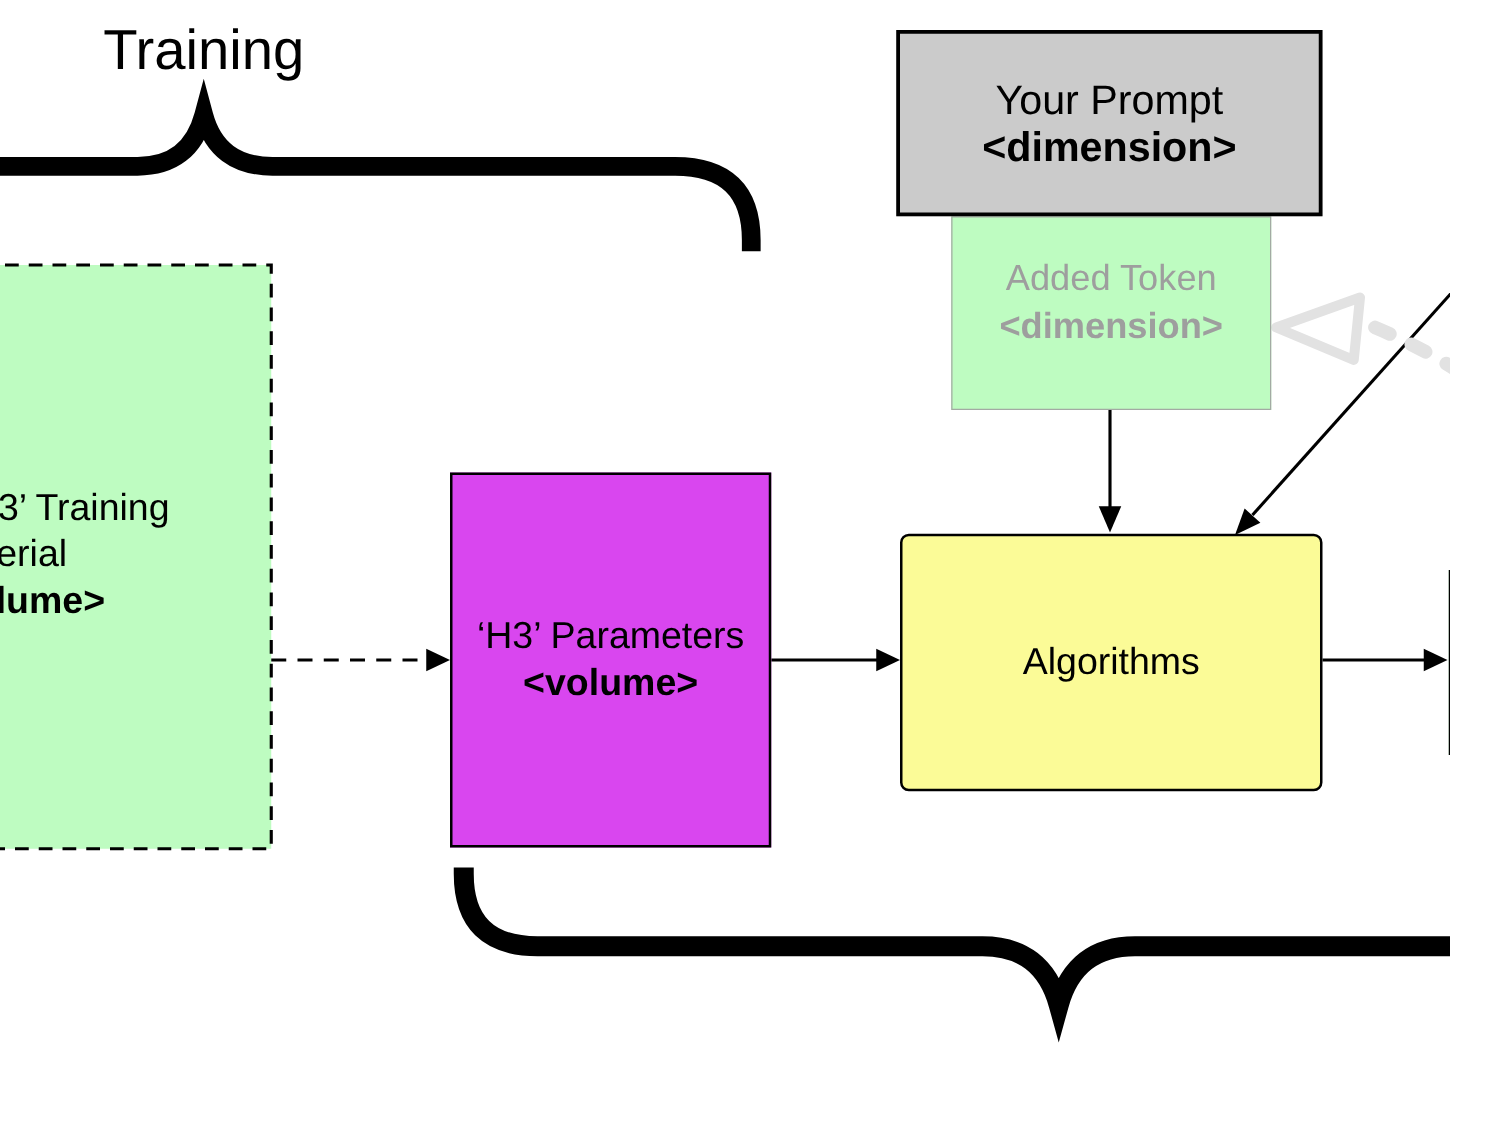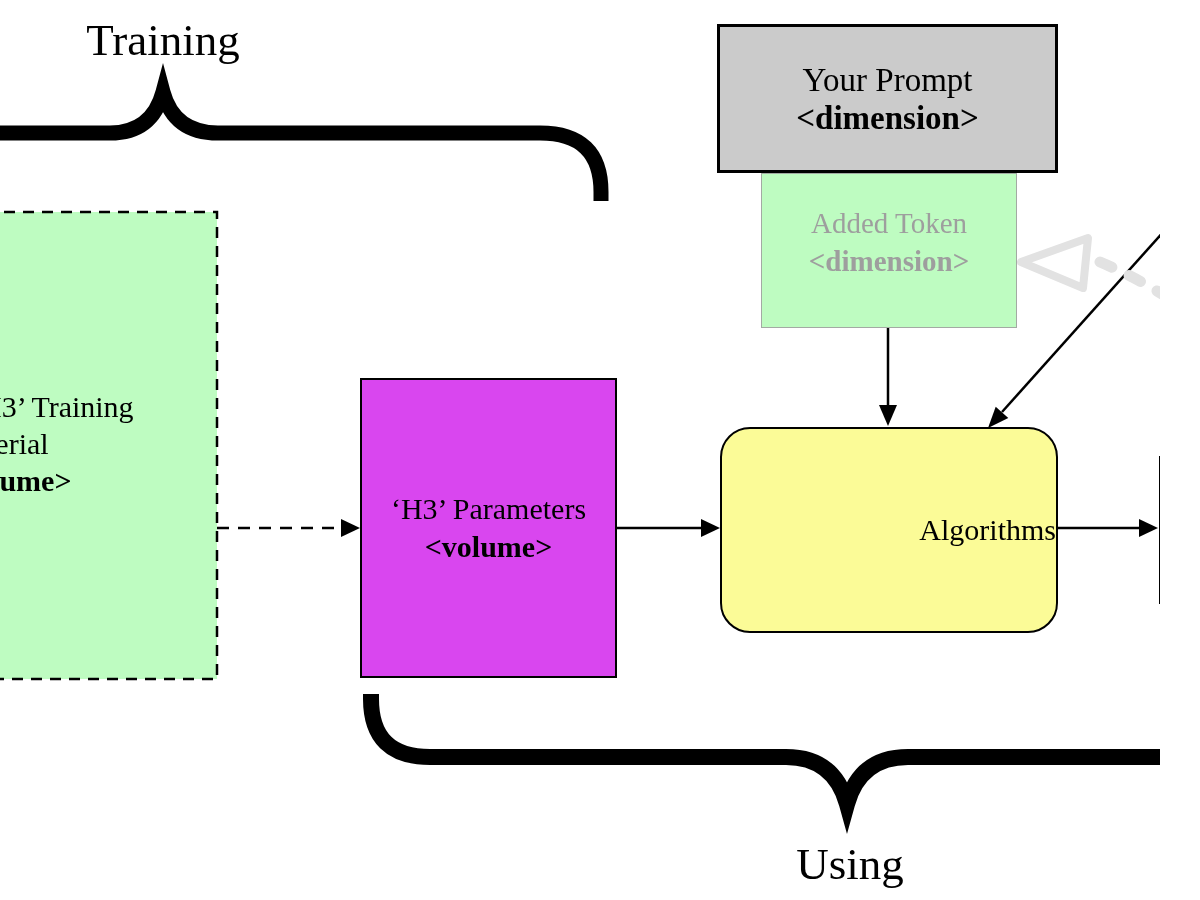--- a/index.html
+++ b/index.html
@@ -1,35 +1,35 @@
 <!DOCTYPE html>
 <html><head>
 <meta charset="utf-8">
 <style>
   html,body{margin:0;padding:0;background:#fff;}
   #stage{
     position:relative;width:1160px;height:900px;overflow:hidden;background:#ffffff;
-    font-family:Liberation Serif, serif;color:#000;
+    font-family:Liberation Sans, sans-serif;color:#000;
   }
   .abs{position:absolute;}
   svg.overlay{position:absolute;left:0;top:0;width:1200px;height:900px;pointer-events:none;}
   .brace-label{font-size:45px;letter-spacing:0;white-space:nowrap;}
   .box{box-sizing:border-box;display:flex;flex-direction:column;align-items:center;justify-content:center;text-align:center;}
   .box .t{font-size:30px;line-height:38px;white-space:nowrap;}
   .box .tag{font-weight:bold;}
   .greenfill{background:#befcc1;}
   #training-material-box{left:-300px;top:212px;width:517px;height:467px;}
   .tm-line{font-size:30px;line-height:34px;white-space:nowrap;}
   #h3-parameters-box{left:360px;top:378px;width:257px;height:300px;background:#d946ef;border:2px solid #000;}
   #your-prompt-box{left:717px;top:24px;width:341px;height:149px;background:#cbcbcb;border:3px solid #000;z-index:3;}
   #your-prompt-box .t{font-size:33px;line-height:38px;}
   #added-token-box{left:761px;top:173px;width:256px;height:155px;background:#befcc1;border:1.5px solid #a3aaa3;
     padding-bottom:18px;color:#9e9e9e;z-index:2;}
   #added-token-box .t{font-size:29px;line-height:38px;}
-  #algorithms-box{left:720px;top:427px;width:338px;height:206px;background:#fbfb97;border:2.5px solid #000;border-radius:30px;align-items:flex-end;}
+  #algorithms-box{left:720px;top:427px;width:338px;height:206px;background:#fbfb97;border:2.5px solid #000;border-radius:7px;}
   #token-box{left:1160px;top:23px;width:132px;height:152px;background:#ffffff;border:3.5px solid #000;}
   #token-box .frag1{position:absolute;left:9px;top:53px;font-size:31px;line-height:34px;}
   #token-box .frag2{position:absolute;left:15px;top:101px;font-size:31px;line-height:34px;font-weight:bold;}
   #output-box{left:1159px;top:456px;width:133px;height:148px;background:#befcc1;border:3px solid #000;}
   #output-box .frag1{position:absolute;left:28px;top:77px;font-size:31px;line-height:34px;font-weight:bold;}
   #training-label{left:163px;top:14px;transform:translateX(-50%);}
   #using-label{left:850px;top:838px;transform:translateX(-50%);}
   .tmtxt1{left:-30px;top:390px;}
   .tmtxt2{left:-53px;top:427px;}
   .tmtxt3{left:-56px;top:464px;font-weight:bold;}
@@ -74,21 +74,20 @@
       <polygon points="988,428 995.7,406.7 1008.3,418.1" fill="#000"></polygon>
     </g>
 
     <g>
       <polygon points="1021,262 1088,238 1083,288" fill="none" stroke="#e2e2e2" stroke-width="8" stroke-linejoin="round"></polygon>
       <path d="M 1100 262 Q 1160 287 1215 332" fill="none" stroke="#e2e2e2" stroke-width="11" stroke-linecap="round" stroke-dasharray="13 19"></path>
     </g>
   </svg>
 
   <div id="training-label" class="abs brace-label">Training</div>
-  <div id="using-label" class="abs brace-label">Using</div>
 
   <div class="abs tm-line tmtxt1">‘H3’ Training</div>
   <div class="abs tm-line tmtxt2">Material</div>
   <div class="abs tm-line tmtxt3">&lt;volume&gt;</div>
 
   <div id="h3-parameters-box" class="abs box">
     <div class="t">‘H3’ Parameters</div>
     <div class="t tag">&lt;volume&gt;</div>
   </div>
 

